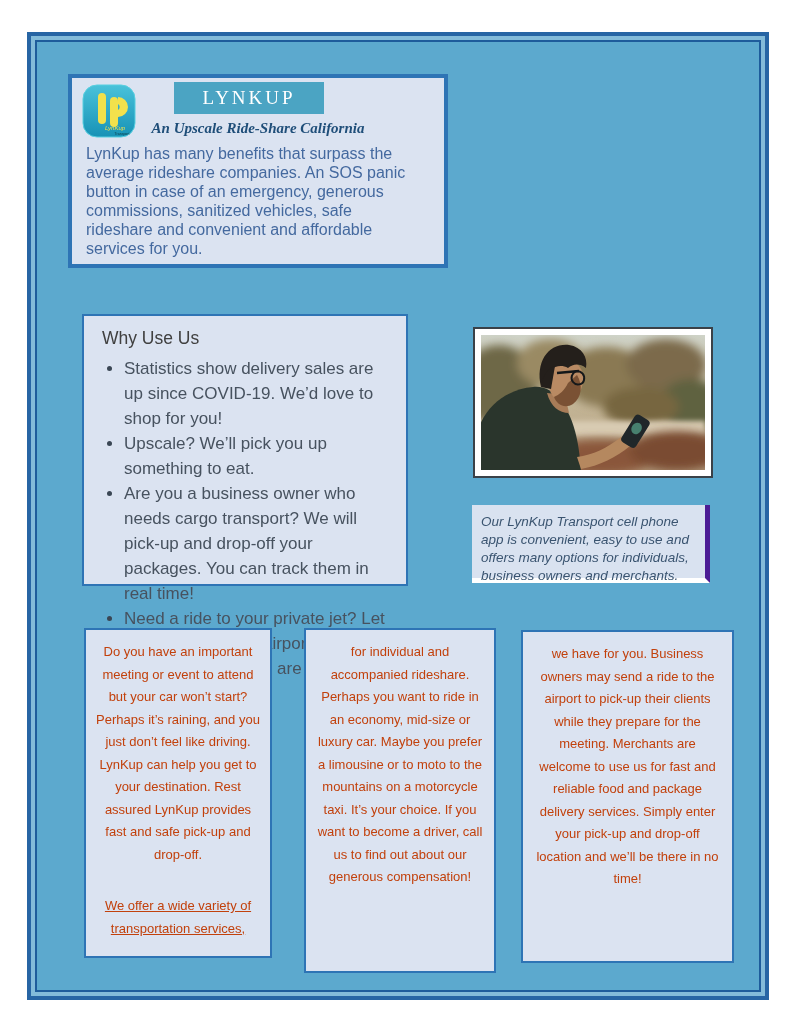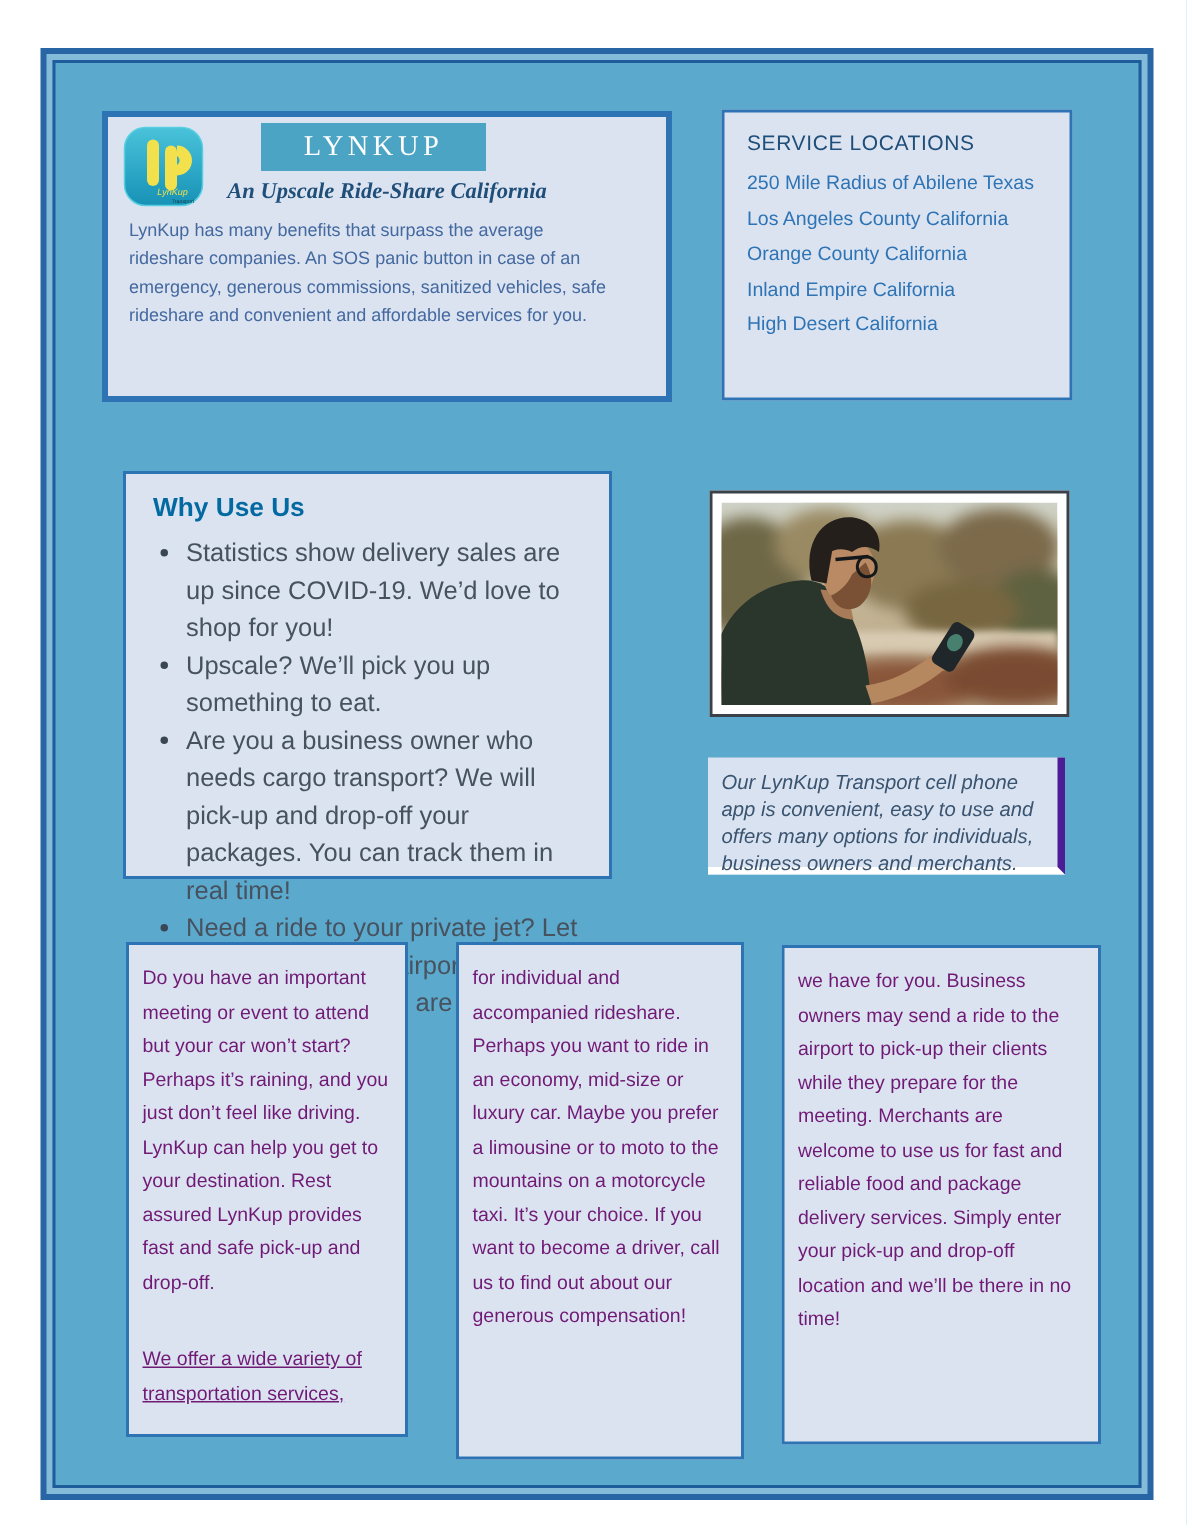--- a/index.html
+++ b/index.html
@@ -25,34 +25,34 @@
     background:#4BA4C3;color:#ffffff;text-align:center;line-height:32px;
     font-family:"Liberation Serif", serif;font-size:19px;letter-spacing:3px;
   }
   .tagline{
     position:absolute;left:52px;top:42px;width:268px;text-align:center;
     font-family:"Liberation Serif", serif;font-style:italic;font-weight:bold;
     font-size:15px;color:#1F4E79;
   }
   .intro{
     position:absolute;left:14px;top:66px;width:328px;margin:0;
-    font-size:12px;line-height:19px;color:#44699F;
+    font-size:16px;line-height:19px;color:#44699F;
   }
 
   
   .service-box{left:444px;top:31px;width:234px;height:194px;padding:12px 8px 0 15px;}
   .service-box h2{
     margin:0;font-size:14px;font-weight:normal;color:#1F4E79;letter-spacing:.4px;
   }
   .service-box ul{list-style:none;margin:12px 0 0 0;padding:0;}
   .service-box li{font-size:13px;color:#2E74B5;margin:0 0 9.5px 0;line-height:14px;}
 
   
   .why-box{left:45px;top:272px;width:326px;height:272px;padding:12px 14px 0 16px;}
-  .why-box h2{margin:0 0 7px 2px;font-size:17.5px;font-weight:bold;color:#0369a1;}
+  .why-box h2{margin:0 0 7px 2px;font-size:17.5px;font-weight:normal;color:#404040;}
   .why-box ul{margin:0;padding:0 0 0 24px;}
   .why-box li{font-size:17px;line-height:25px;color:#47525F;}
   .why-box li::marker{color:#3A4654;}
 
   
   .photo-frame{
     left:436px;top:285px;width:240px;height:151px;margin:0;
     background:#ffffff;border:2px solid #3A4148;padding:6px;
   }
   .photo-frame svg{display:block;}
@@ -62,21 +62,21 @@
     left:435px;top:463px;width:238px;height:78px;background:#D9E2F0;
     border-right:5px solid #4c1d95;border-bottom:5px solid #ffffff;
     padding:8px 9px;
   }
   .caption-box p{
     margin:0;font-style:italic;font-size:13.5px;line-height:18px;color:#3A5470;
   }
 
   
   .col{background:#DBE3F1;border:2px solid #2E74B5;padding:11px 9px;}
-  .col p{margin:0;font-size:13px;line-height:22.5px;color:#701a75;}
+  .col p{margin:0;font-size:13px;line-height:22.5px;color:#c2410c;text-align:center;}
   .col .p2{margin-top:29px;text-decoration:underline;}
   .col1{left:47px;top:586px;width:188px;height:330px;}
   .col2{left:267px;top:586px;width:192px;height:345px;}
   .col3{left:484px;top:588px;width:213px;height:333px;}
 </style>
 </head>
 <body>
 
 <div class="sheet">
   <div class="canvas">
@@ -96,30 +96,20 @@
         <text x="33" y="46" font-size="6" font-style="italic" fill="#F2E14C" text-anchor="middle">LynKup</text>
         <text x="40" y="51" font-size="3.5" fill="#0E3B46" text-anchor="middle">Transport</text>
       </svg>
       <div class="banner">
         <span>LYNKUP</span>
       </div>
       <div class="tagline">An Upscale Ride-Share California</div>
       <p class="intro">LynKup has many benefits that surpass the average rideshare companies. An SOS panic button in case of an emergency, generous commissions, sanitized vehicles, safe rideshare and convenient and affordable services for you.</p>
     </section>
 
-    <section class="panel service-box">
-      <h2>SERVICE LOCATIONS</h2>
-      <ul>
-        <li>250 Mile Radius of Abilene Texas</li>
-        <li>Los Angeles County California</li>
-        <li>Orange County California</li>
-        <li>Inland Empire California</li>
-        <li>High Desert California</li>
-      </ul>
-    </section>
 
     <section class="panel why-box">
       <h2>Why Use Us</h2>
       <ul>
         <li>Statistics show delivery sales are up since COVID-19. We’d love to shop for you!</li>
         <li>Upscale? We’ll pick you up something to eat.</li>
         <li>Are you a business owner who needs cargo transport? We will pick-up and drop-off your packages. You can track them in real time!</li>
         <li>Need a ride to your private jet? Let us take you to the airport.</li>
         <li>Corporate accounts are welcome!</li>
       </ul>

